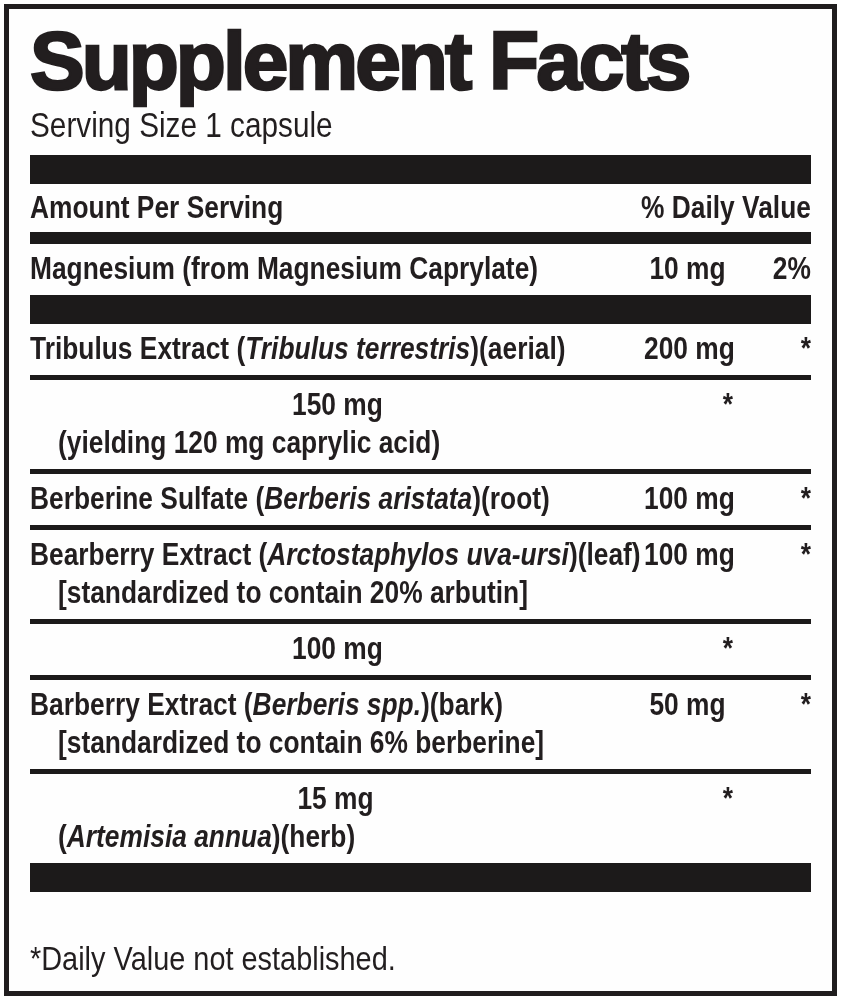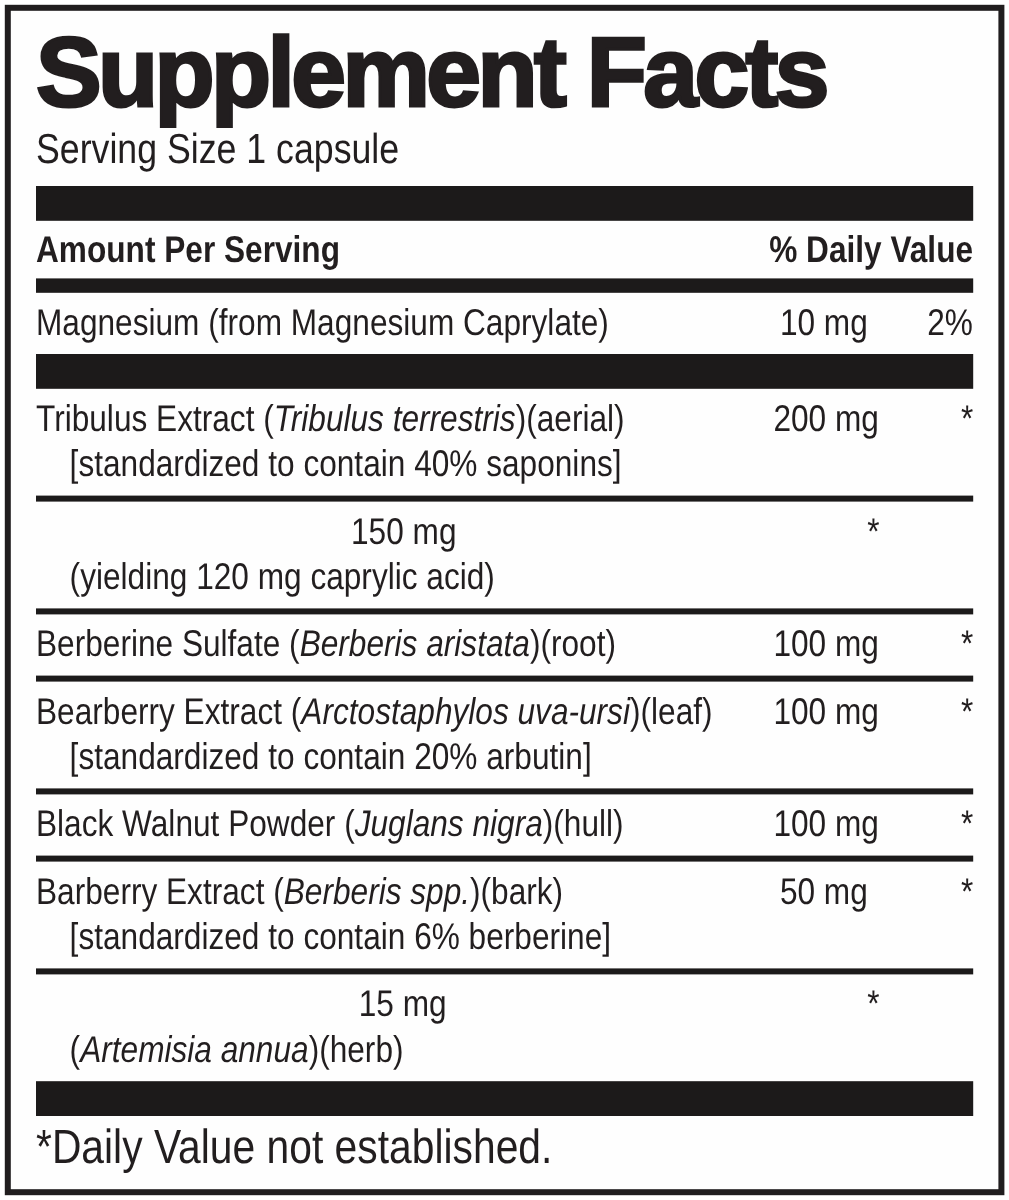--- a/index.html
+++ b/index.html
@@ -50,37 +50,38 @@
 
   .hdr-row {
     display: flex;
     justify-content: space-between;
     align-items: flex-start;
     padding: 6px 0 6px 0;
     font-weight: bold;
     font-size: 31px;
     line-height: 36px;
   }
-  .row { padding: 6px 0 8px 0; }
+  .row { padding: 6px 0 8px 0; font-weight: bold; }
   .row .grid {
     display: grid;
     grid-template-columns: minmax(0,1fr) 105px 78px;
     align-items: start;
   }
   .row, .subline { font-size: 31px; line-height: 37px; }
   .amt-cell { text-align: center; }
   .dv-cell  { text-align: right; }
   .subline { padding-left: 28px; margin-top: 1px; }
   .subline:empty { display: none; }
   i { font-style: italic; }
 
   .footnote {
     padding-top: 7px;
-    font-size: 40px;
+    font-size: 34px;
     line-height: 38px;
+    margin-top: 40px;
   }
 </style>
 </head>
 <body>
 
 <div class="page">
   <div class="label">
 
     <h1 class="title">Supplement Facts</h1>
 
@@ -106,21 +107,20 @@
     </div>
 
   </div>
 <div class="bar thick"></div>
   <div class="row">
     <div class="grid">
       <div class="name-cell"><span class="cx-l"><span>Tribulus Extract (</span><i>Tribulus terrestris</i><span>)(aerial)</span></span></div>
       <div class="amt-cell"><span class="cx-r">200 mg</span></div>
       <div class="dv-cell"><span class="cx-r">*</span></div>
     </div>
-    <div class="subline"><span class="cx-l"><span>[standardized to contain 40% saponins]</span></span></div>
   </div>
 <div class="sep"></div>
   <div class="row">
     <div class="grid">
       <div class="amt-cell"><span class="cx-r">150 mg</span></div>
       <div class="dv-cell"><span class="cx-r">*</span></div>
     </div>
     <div class="subline"><span class="cx-l"><span>(yielding 120 mg caprylic acid)</span></span></div>
   </div>
 <div class="sep"></div>
@@ -137,21 +137,20 @@
     <div class="grid">
       <div class="name-cell"><span class="cx-l"><span>Bearberry Extract (</span><i>Arctostaphylos uva-ursi</i><span>)(leaf)</span></span></div>
       <div class="amt-cell"><span class="cx-r">100 mg</span></div>
       <div class="dv-cell"><span class="cx-r">*</span></div>
     </div>
     <div class="subline"><span class="cx-l"><span>[standardized to contain 20% arbutin]</span></span></div>
   </div>
 <div class="sep"></div>
   <div class="row">
     <div class="grid">
-      <div class="name-cell"><span class="cx-l"><span>Black Walnut Powder (</span><i>Juglans nigra</i><span>)(hull)</span></span></div>
       <div class="amt-cell"><span class="cx-r">100 mg</span></div>
       <div class="dv-cell"><span class="cx-r">*</span></div>
     </div>
 
   </div>
 <div class="sep"></div>
   <div class="row">
     <div class="grid">
       <div class="name-cell"><span class="cx-l"><span>Barberry Extract (</span><i>Berberis spp.</i><span>)(bark)</span></span></div>
       <div class="amt-cell"><span class="cx-r">50 mg</span></div>

